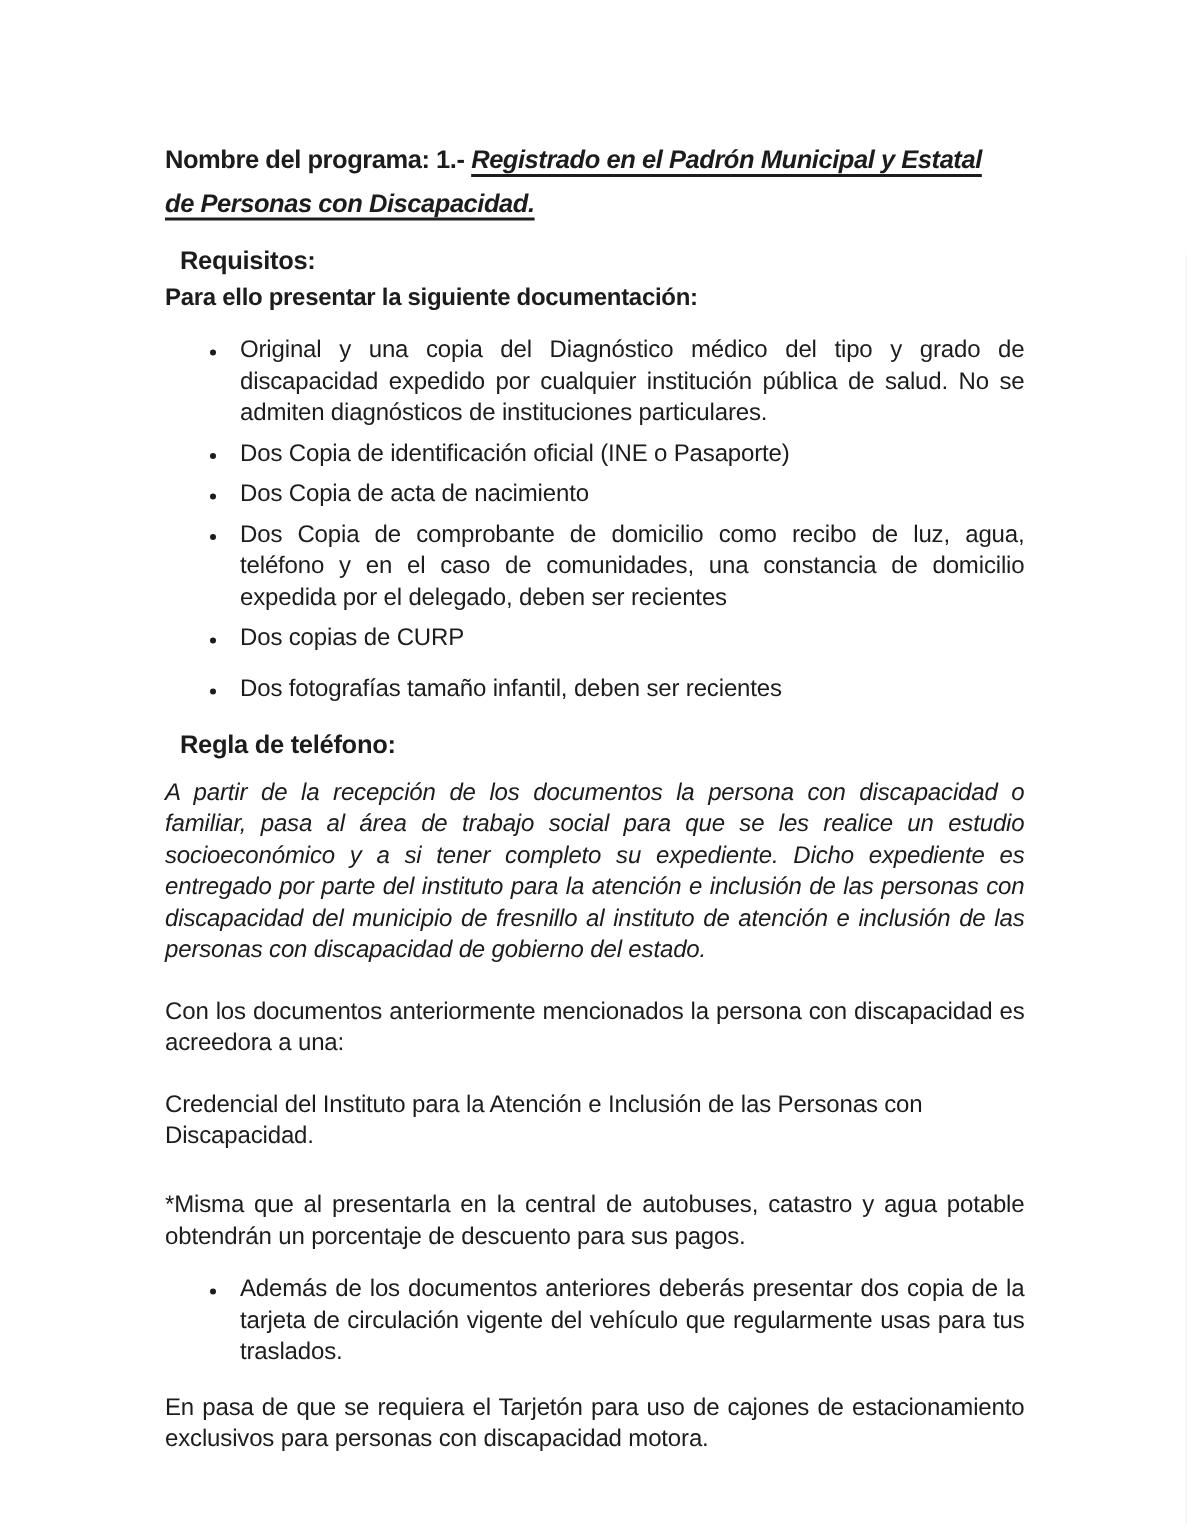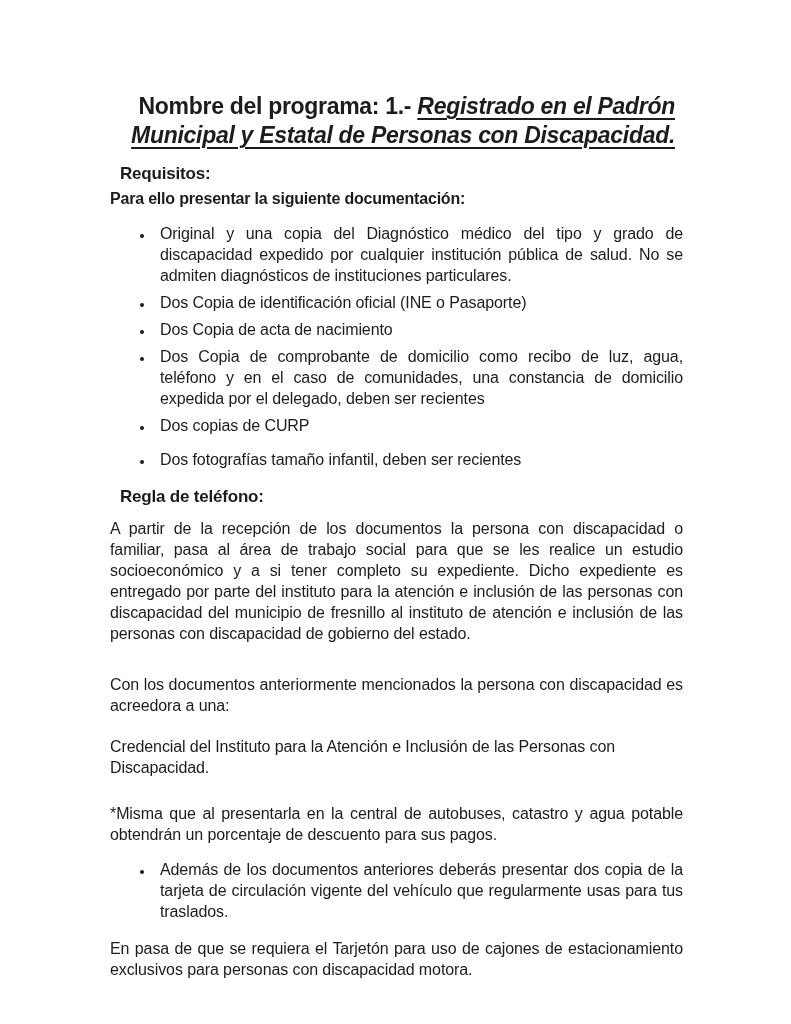--- a/index.html
+++ b/index.html
@@ -13,26 +13,25 @@
     height: 1024px;
     margin: 0 auto;
     background: #ffffff;
     box-sizing: border-box;
     padding: 92px 108px 0 110px;
     font-family: "Liberation Sans", sans-serif;
     color: #1c1c1c;
     overflow: hidden;
   }
   .doc-title {
-    font-size: 23px;
+    font-size: 17px;
     line-height: 29px;
     font-weight: bold;
     letter-spacing: -0.3px;
     margin: 0 8px 13px 0;
-    text-align: right;
   }
   .title-emphasis {
     font-style: italic;
     text-decoration: underline;
     text-decoration-thickness: 1.5px;
     text-underline-offset: 4px;
   }
   .section-heading {
     font-size: 17px;
     line-height: 22px;
@@ -60,23 +59,24 @@
   .req-list li {
     padding-left: 6px;
     margin-bottom: 6px;
     text-align: justify;
   }
   .req-list li.gap-top { margin-top: 13px; }
   .req-list li::marker { color: #1c1c1c; font-size: 12px; }
   .regla-paragraph {
     margin: 15px 0 0 70px;
     text-align: justify;
+    font-style: italic;
   }
   .para { margin: 0; }
-  .para-acreedora { margin-top: 30px; text-align: justify; }
+  .para-acreedora { margin-top: 20px; text-align: justify; }
   .para-credencial { margin-top: 20px; }
   .para-misma { margin-top: 25px; text-align: justify; }
   .extra-list { margin: 14px 0 0 0; }
   .para-tarjeton { margin-top: 16px; text-align: justify; }
 </style>
 </head>
 <body>
 
 <div class="page">
 

